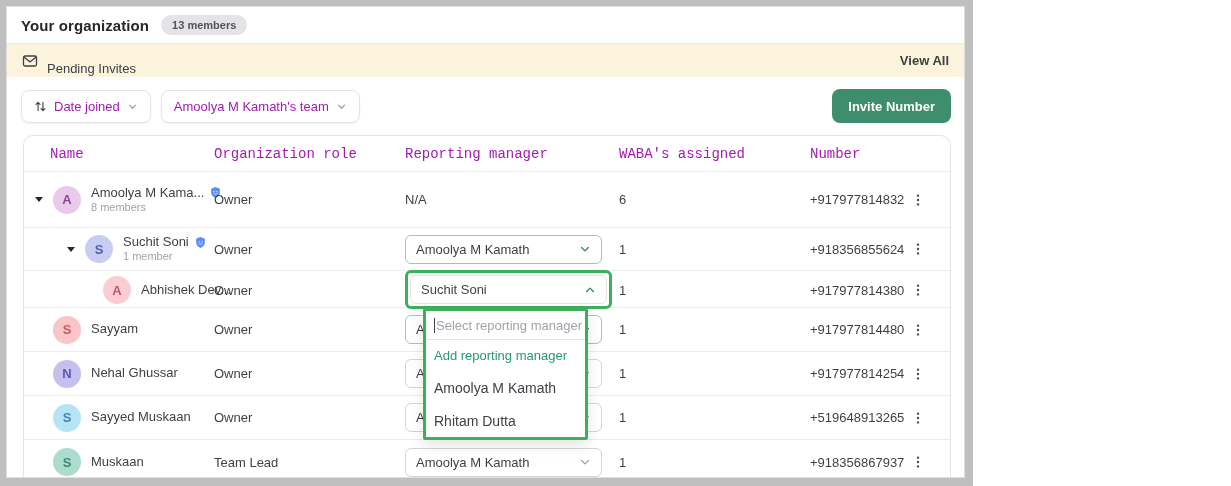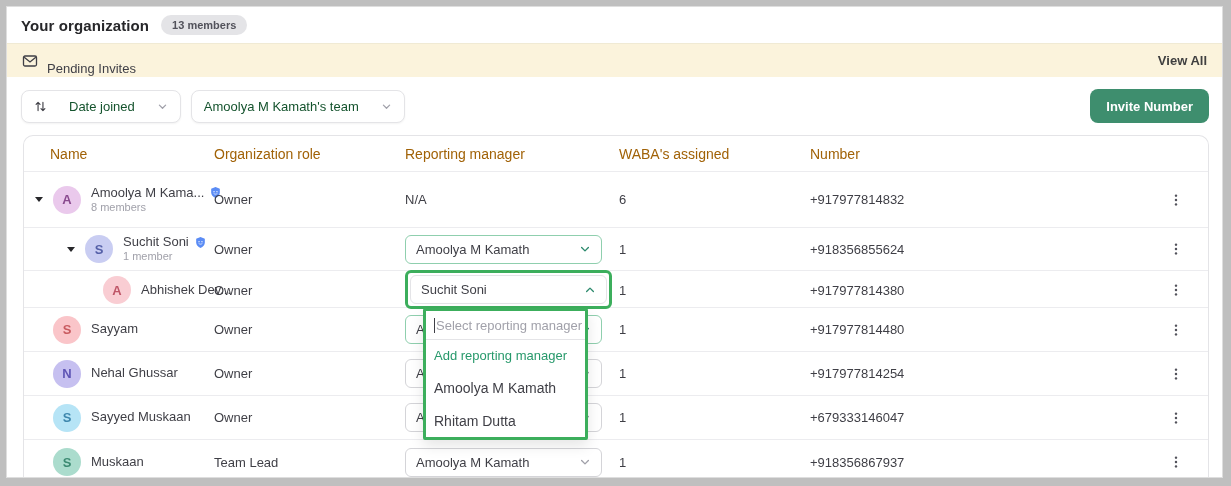--- a/index.html
+++ b/index.html
@@ -1,40 +1,40 @@
 <!DOCTYPE html>
 <html><head>
 <meta charset="utf-8">
 <style>
   * { box-sizing: border-box; }
   body { margin:0; font-family:"Liberation Sans", sans-serif; }
-  .frame { width:1231px; height:486px; background:#bfbfbf; padding:6px 8px 8px 6px; }
+  .frame { width:973px; height:486px; background:#bfbfbf; padding:6px 8px 8px 6px; }
   .page { width:100%; height:100%; background:#fff; border:1px solid #dedede; position:relative; overflow:hidden; display:flex; flex-direction:column; }
 
   
   .org-header { display:flex; align-items:center; gap:12px; padding:8px 14px; flex:0 0 auto; }
   .org-title { font-size:15px; font-weight:700; color:#27272a; letter-spacing:.1px; }
   .members-badge { background:#e4e4e7; color:#52525b; font-size:11px; font-weight:700; padding:4px 11px; border-radius:12px; }
 
   
   .banner { background:#fbf3dc; border-top:1px solid #f0ead4; display:flex; align-items:center; gap:9px; height:34px; padding:0 15px; flex:0 0 auto; }
   .banner-label { font-size:13px; color:#3f3f46;margin-top:16px; }
   .banner-spacer { flex:1; }
   .view-all { font-size:13px; font-weight:700; color:#404040; cursor:pointer; }
 
   
   .toolbar { display:flex; align-items:center; gap:10px; padding:12px 13px 12px 14px; flex:0 0 auto; }
-  .filter-btn { display:flex; align-items:center; gap:22px; height:33px; padding:0 12px; border:1px solid #e4e4e7; border-radius:8px; background:#fff; font-size:13px; color:#14532d; box-shadow:0 1px 2px rgba(0,0,0,.05); cursor:pointer; }
+  .filter-btn { display:flex; align-items:center; gap:7px; height:33px; padding:0 12px; border:1px solid #e4e4e7; border-radius:8px; background:#fff; font-size:13px; color:#a21caf; box-shadow:0 1px 2px rgba(0,0,0,.05); cursor:pointer; }
   .invite-btn { margin-left:auto; height:34px; padding:0 16px; background:#3e8e6e; color:#fff; border:none; border-radius:8px; font-size:13px; font-weight:600; cursor:pointer; }
 
   
   .card { margin:0 13px 0 16px; border:1px solid #e4e4e7; border-bottom:none; border-radius:10px 10px 0 0; flex:1 1 auto; min-height:0; }
   .trow, .thead { display:grid; grid-template-columns:181px 191px 214px 191px 1fr 46px; align-items:center; padding-left:9px; }
   .thead { height:36px; border-bottom:1px solid #ececef; }
-  .th { font-size:14px; font-weight:500; color:#a16207; }
+  .th { font-size:14px; font-weight:500; color:#a21caf;font-family:Liberation Mono, monospace; }
   .th-name { padding-left:17px; }
   .trow { border-bottom:1px solid #ececef; position:relative; }
   .trow:last-child { border-bottom:none; }
   .h57{height:56px} .h43{height:43px} .h37{height:37px} .h44{height:44px}
 
   .name-cell { display:flex; align-items:center; gap:8px; overflow:visible; white-space:nowrap; }
   .indent { flex:0 0 auto; }
   .caret-wrap { width:12px; flex:0 0 auto; display:flex; justify-content:center; cursor:pointer; }
   .caret-wrap.hidden { visibility:hidden; }
   .caret { width:0; height:0; border-left:4.5px solid transparent; border-right:4.5px solid transparent; border-top:5.5px solid #27272a; }
@@ -328,21 +328,21 @@
         <div class="select">
           <span>Amoolya M Kamath</span>
           <span style="display:flex">
                 <svg width="12" height="12" viewBox="0 0 16 16" fill="none" stroke="#a1a1aa" stroke-width="1.8" stroke-linecap="round" stroke-linejoin="round">
                   <path d="M3.5 6l4.5 4.5L12.5 6"></path>
                 </svg>
               </span>
         </div>
       </div>
       <div class="cell">1</div>
-      <div class="num-cell">+679333146047</div>
+      <div class="num-cell">+519648913265</div>
       <div class="kebab">
             <svg width="14" height="14" viewBox="0 0 16 16" fill="#52525b">
               <circle cx="8" cy="3" r="1.4"></circle>
               <circle cx="8" cy="8" r="1.4"></circle>
               <circle cx="8" cy="13" r="1.4"></circle>
             </svg>
           </div>
     </div>
 
     <div class="trow h44">

